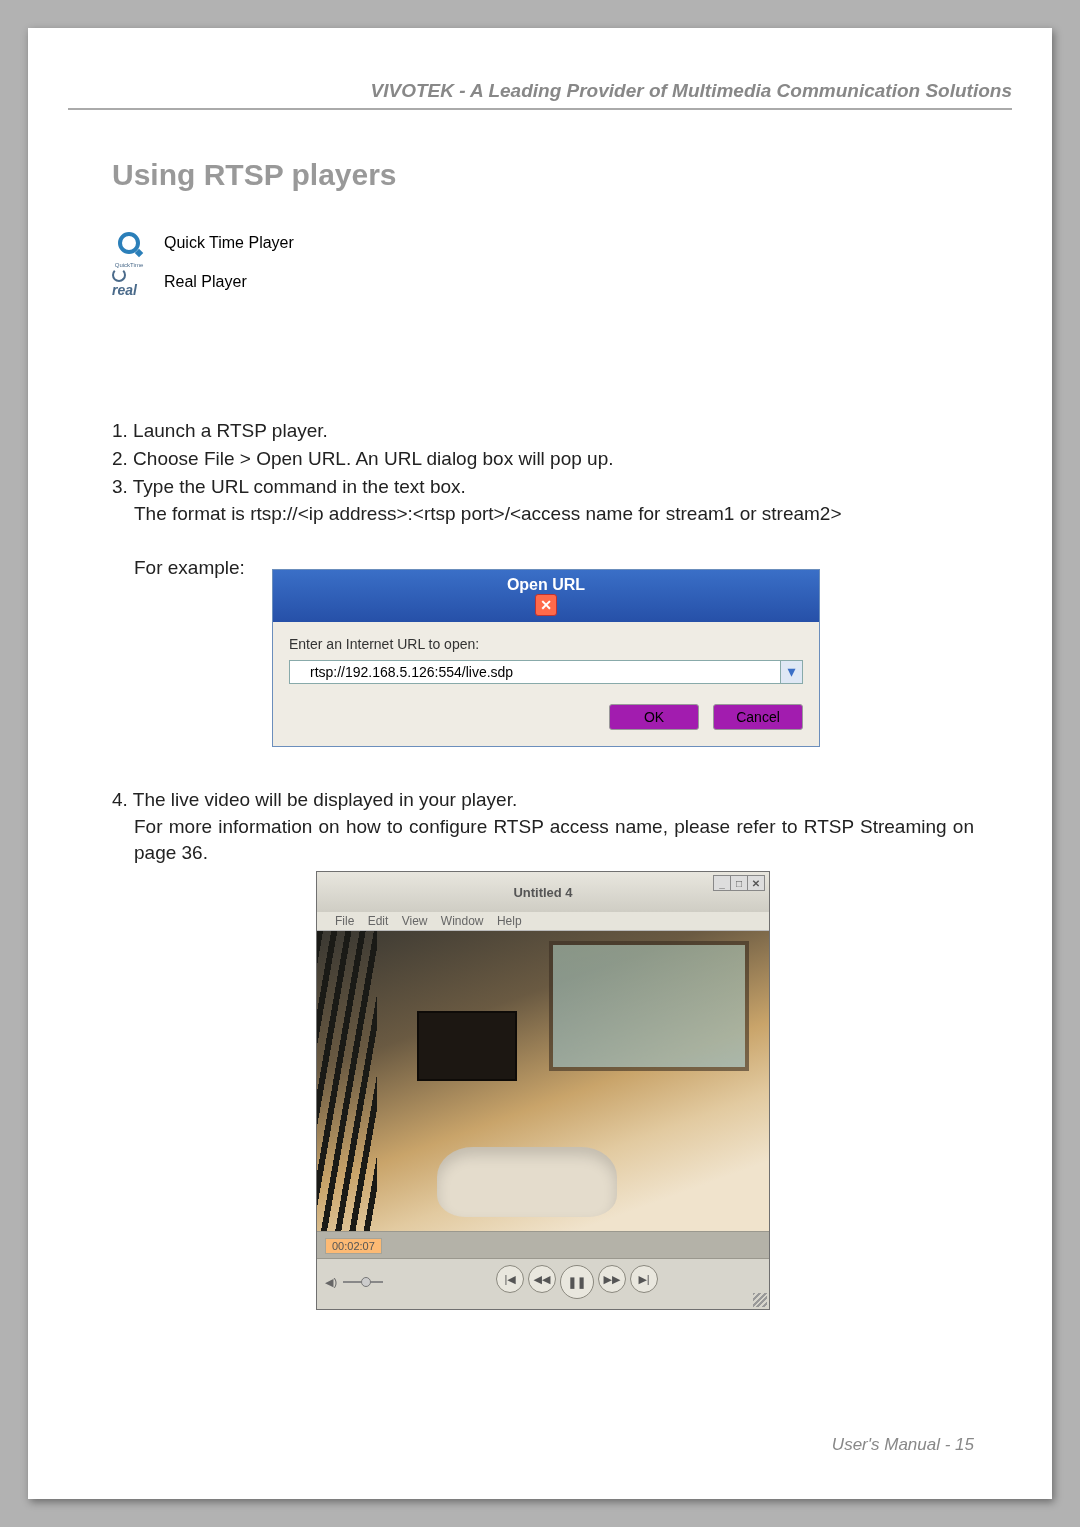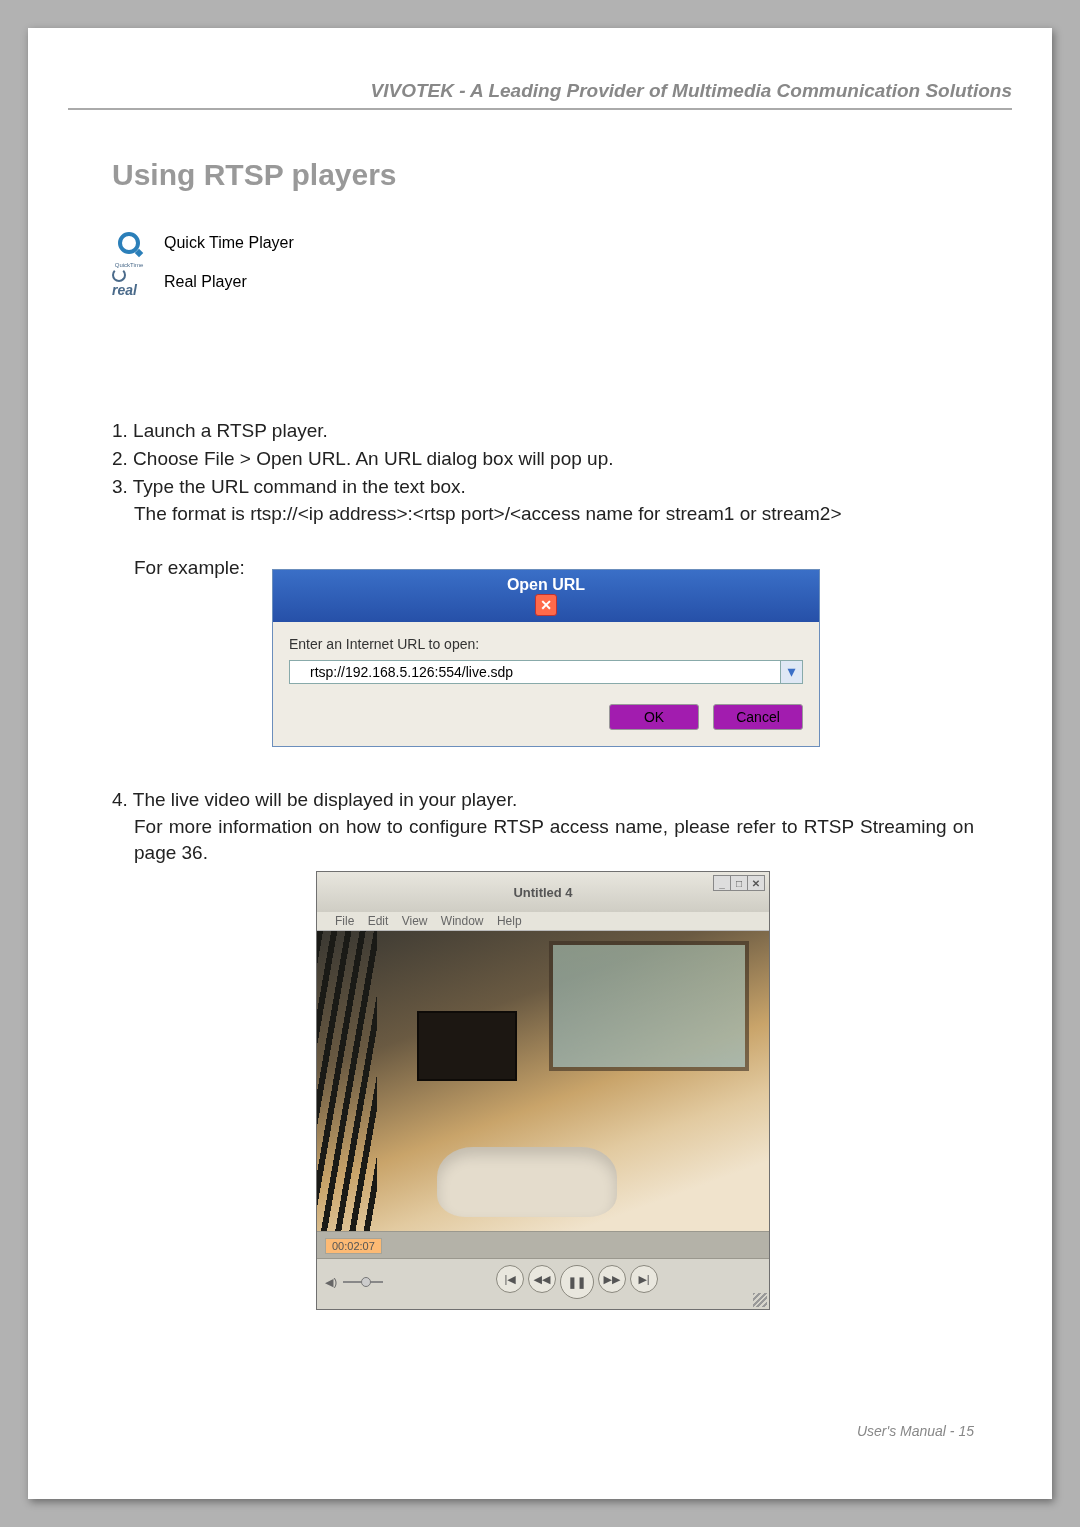--- a/index.html
+++ b/index.html
@@ -226,24 +226,24 @@
   .pw-btn.big { width:34px; height:34px; font-weight:bold; }
   .pw-grip {
     position:absolute; right:2px; bottom:2px; width:14px; height:14px;
     background: repeating-linear-gradient(135deg, #999 0 2px, transparent 2px 4px);
   }
   .player-window { position:relative; }
 
   .footer {
     position:absolute;
     right: 78px;
-    bottom: 60px;
+    bottom: 44px;
     color:#888888;
     font-style:italic;
-    font-size:14px;
+    font-size:17px;
   }
 </style>
 </head>
 <body>
 
 <div class="page">
 
   <div class="header-bar">
     <span>VIVOTEK - A Leading Provider of Multimedia Communication Solutions</span>
   </div>

